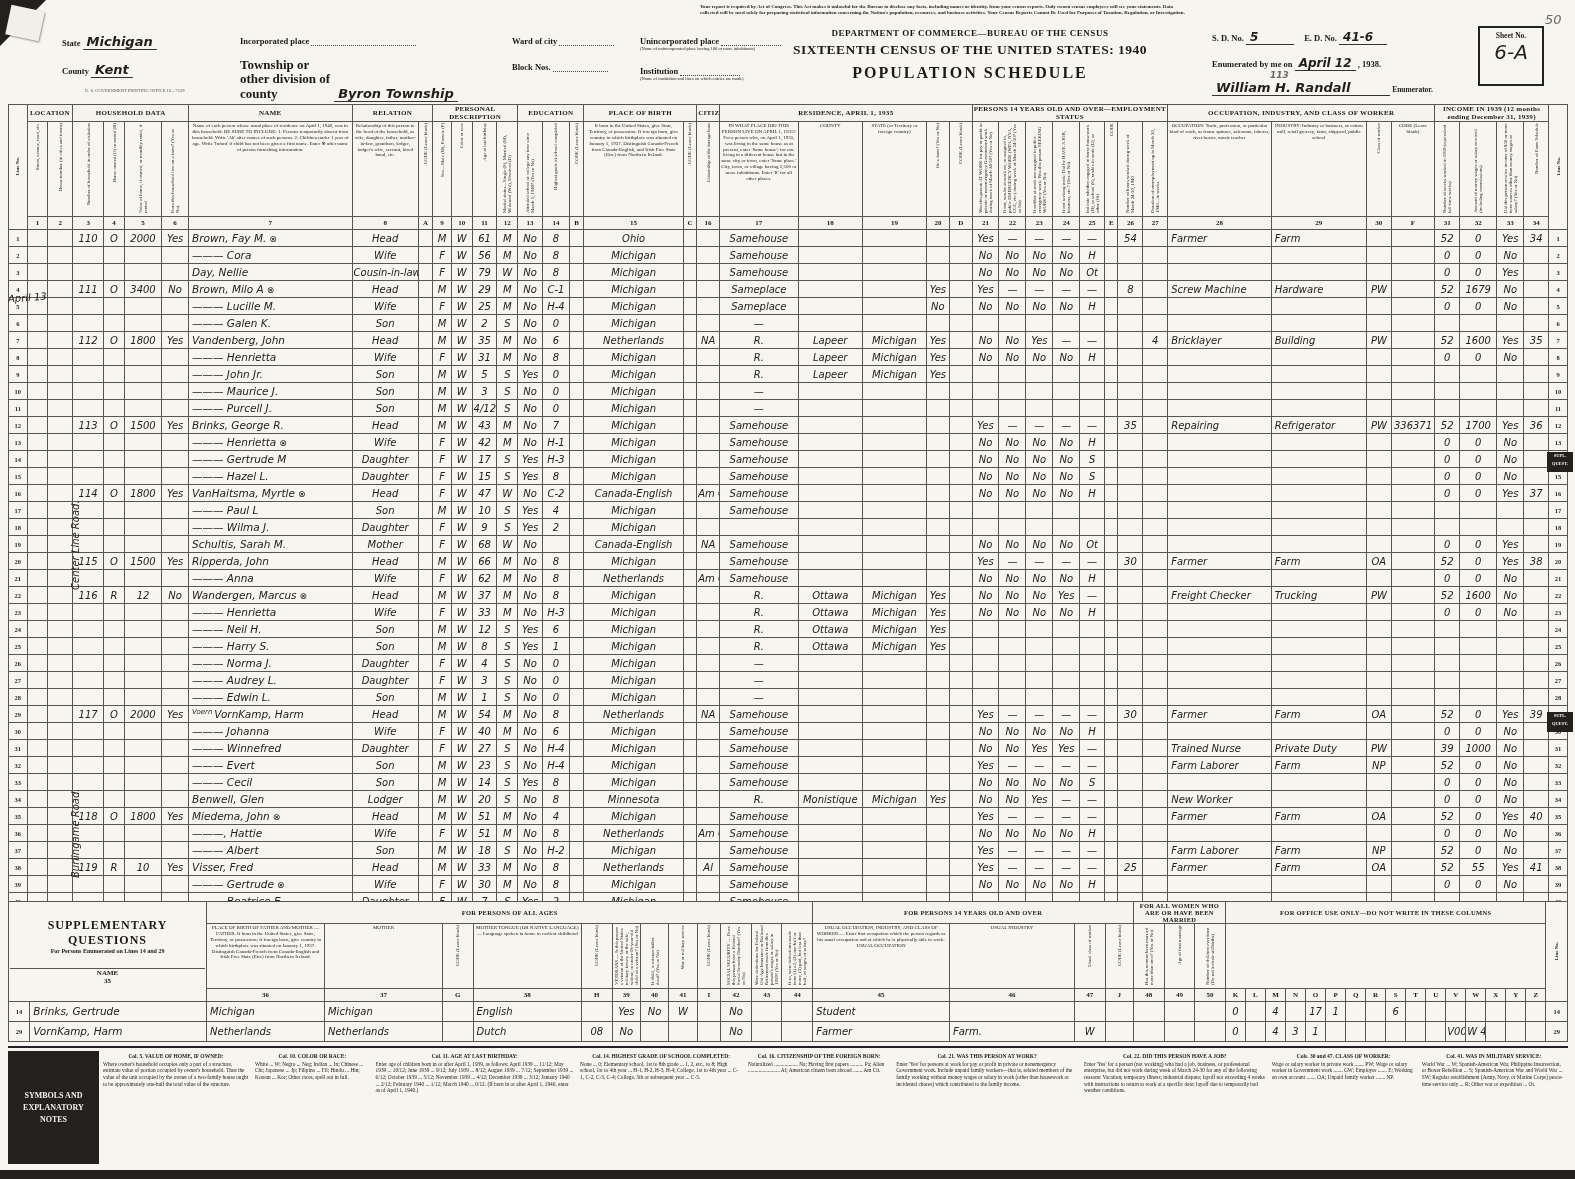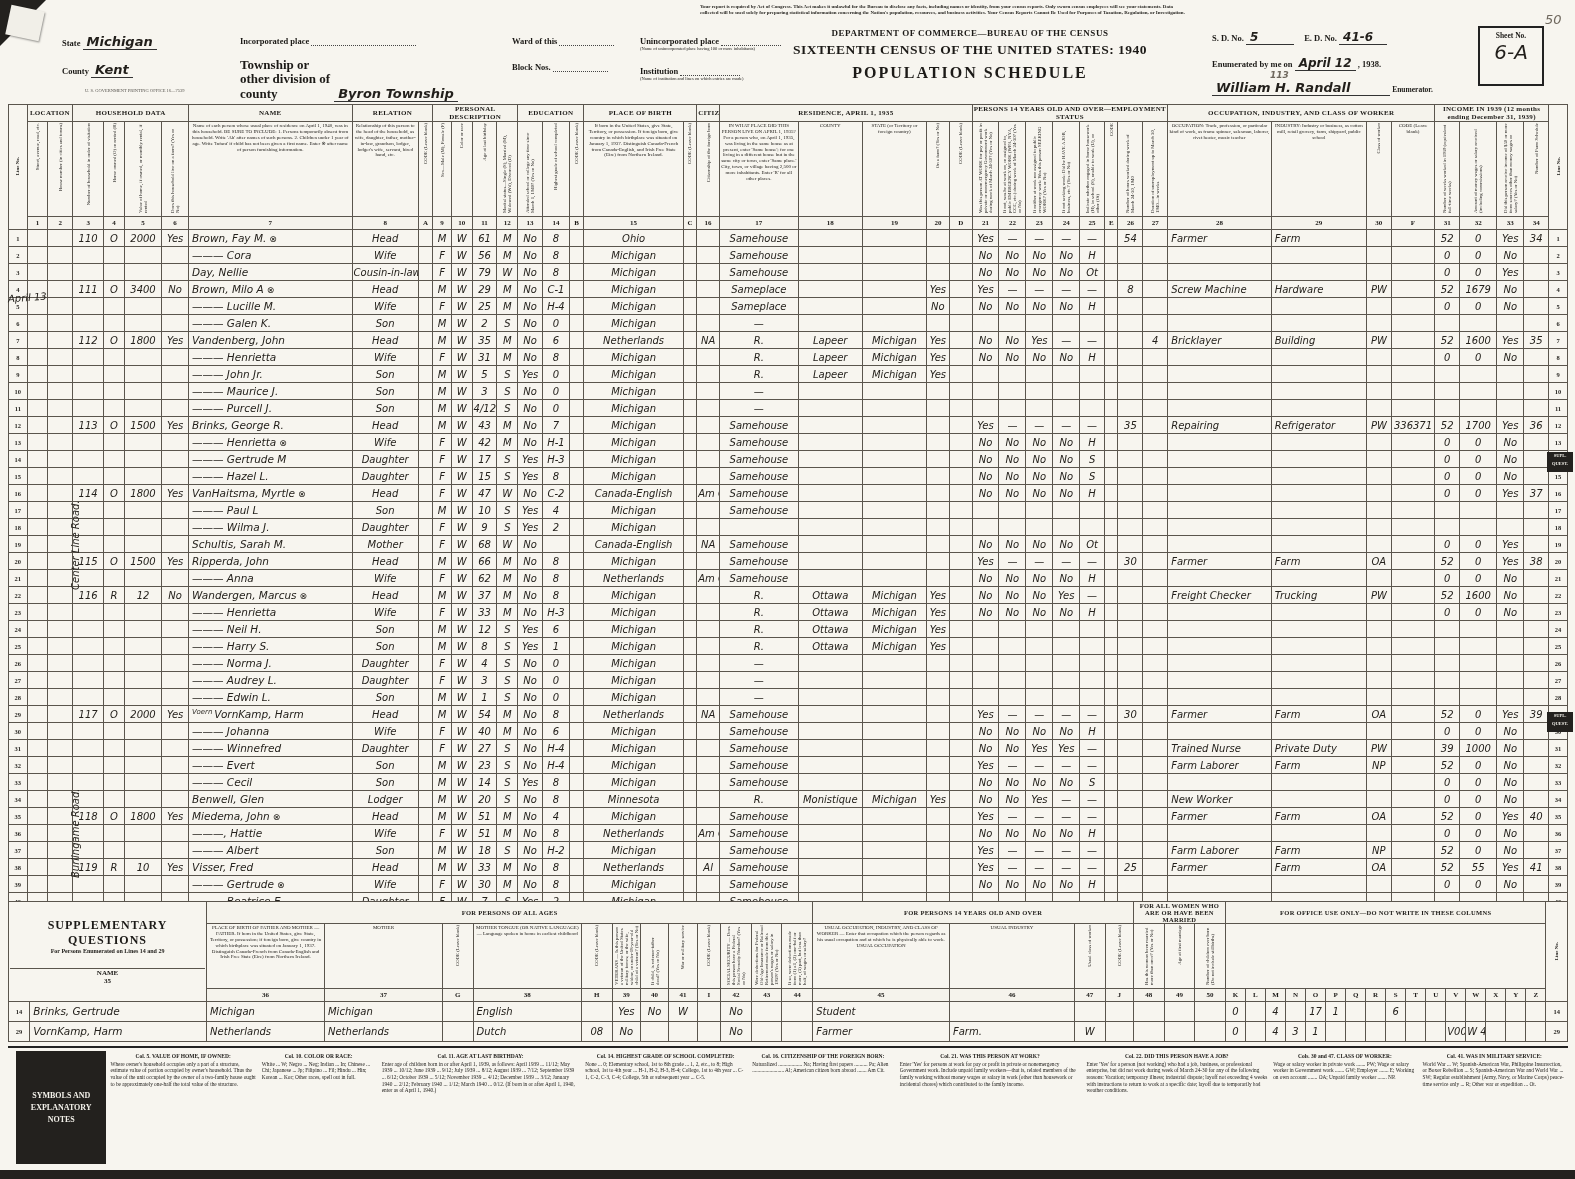--- a/index.html
+++ b/index.html
@@ -111,21 +111,21 @@
     <div class="fld" style="top:36px;left:240px;">
       <span>Incorporated place</span>
       <span class="dots" style="min-width:105px;"></span>
     </div>
     <div class="fld" style="top:58px;left:240px;width:260px;">
       <span style="display:inline-block;width:92px;font-size:13px;line-height:1.1;">Township or other division of county</span>
       <span class="hw hw-line">Byron Township</span>
     </div>
 
     <div class="fld" style="top:36px;left:512px;">
-      <span>Ward of this</span>
+      <span>Ward of city</span>
       <span class="dots" style="min-width:55px;"></span>
     </div>
     <div class="fld" style="top:62px;left:512px;">
       <span>Block Nos.</span>
       <span class="dots" style="min-width:55px;"></span>
     </div>
 
     <div class="fld" style="top:36px;left:640px;">
       <span>Unincorporated place</span>
       <span class="dots" style="min-width:60px;"></span>
@@ -2269,21 +2269,21 @@
           <td class="hw faint">W 4</td>
           <td class="hw"></td>
           <td class="hw"></td>
           <td class="hw"></td>
           <td class="ln">29</td>
         </tr>
       </tbody>
     </table>
 
   <div class="footnotes" id="footnotes">
-      <div class="fnote inverse" style="width: 92px; margin-left: 8px;">
+      <div class="fnote inverse" style="width: 92px;">
         <span>SYMBOLS AND EXPLANATORY NOTES</span>
       </div>
       <div class="fnote" style="width: 152px;"><span class="ft">Col. 5. VALUE OF HOME, IF OWNED:</span><span>Where owner's household occupies only a part of a structure, estimate value of portion occupied by owner's household. Thus the value of the unit occupied by the owner of a two-family house ought to be approximately one-half the total value of the structure.</span></div>
       <div class="fnote" style="width: 120px;"><span class="ft">Col. 10. COLOR OR RACE:</span><span>White ... W; Negro ... Neg; Indian ... In; Chinese ... Chi; Japanese ... Jp; Filipino ... Fil; Hindu ... Hin; Korean ... Kor; Other races, spell out in full.</span></div>
       <div class="fnote" style="width: 205px;"><span class="ft">Col. 11. AGE AT LAST BIRTHDAY:</span><span>Enter age of children born in or after April 1, 1939, as follows: April 1939 ... 11/12; May 1939 ... 10/12; June 1939 ... 9/12; July 1939 ... 8/12; August 1939 ... 7/12; September 1939 ... 6/12; October 1939 ... 5/12; November 1939 ... 4/12; December 1939 ... 3/12; January 1940 ... 2/12; February 1940 ... 1/12; March 1940 ... 0/12. (If born in or after April 1, 1940, enter as of April 1, 1940.)</span></div>
       <div class="fnote" style="width: 168px;"><span class="ft">Col. 14. HIGHEST GRADE OF SCHOOL COMPLETED:</span><span>None ... 0; Elementary school, 1st to 8th grade ... 1, 2, etc., to 8; High school, 1st to 4th year ... H-1, H-2, H-3, H-4; College, 1st to 4th year ... C-1, C-2, C-3, C-4; College, 5th or subsequent year ... C-5.</span></div>
       <div class="fnote" style="width: 148px;"><span class="ft">Col. 16. CITIZENSHIP OF THE FOREIGN BORN:</span><span>Naturalized .................. Na; Having first papers .......... Pa; Alien ........................ Al; American citizen born abroad ....... Am Cit.</span></div>
       <div class="fnote" style="width: 188px;"><span class="ft">Col. 21. WAS THIS PERSON AT WORK?</span><span>Enter 'Yes' for persons at work for pay or profit in private or nonemergency Government work. Include unpaid family workers—that is, related members of the family working without money wages or salary in work (other than housework or incidental chores) which contributed to the family income.</span></div>
       <div class="fnote" style="width: 188px;"><span class="ft">Col. 22. DID THIS PERSON HAVE A JOB?</span><span>Enter 'Yes' for a person (not working) who had a job, business, or professional enterprise, but did not work during week of March 24-30 for any of the following reasons: Vacation; temporary illness; industrial dispute; layoff not exceeding 4 weeks with instructions to return to work at a specific date; layoff due to temporarily bad weather conditions.</span></div>
       <div class="fnote" style="width: 150px;"><span class="ft">Cols. 30 and 47. CLASS OF WORKER:</span><span>Wage or salary worker in private work ....... PW; Wage or salary worker in Government work ....... GW; Employer ....... E; Working on own account ....... OA; Unpaid family worker ....... NP.</span></div>

